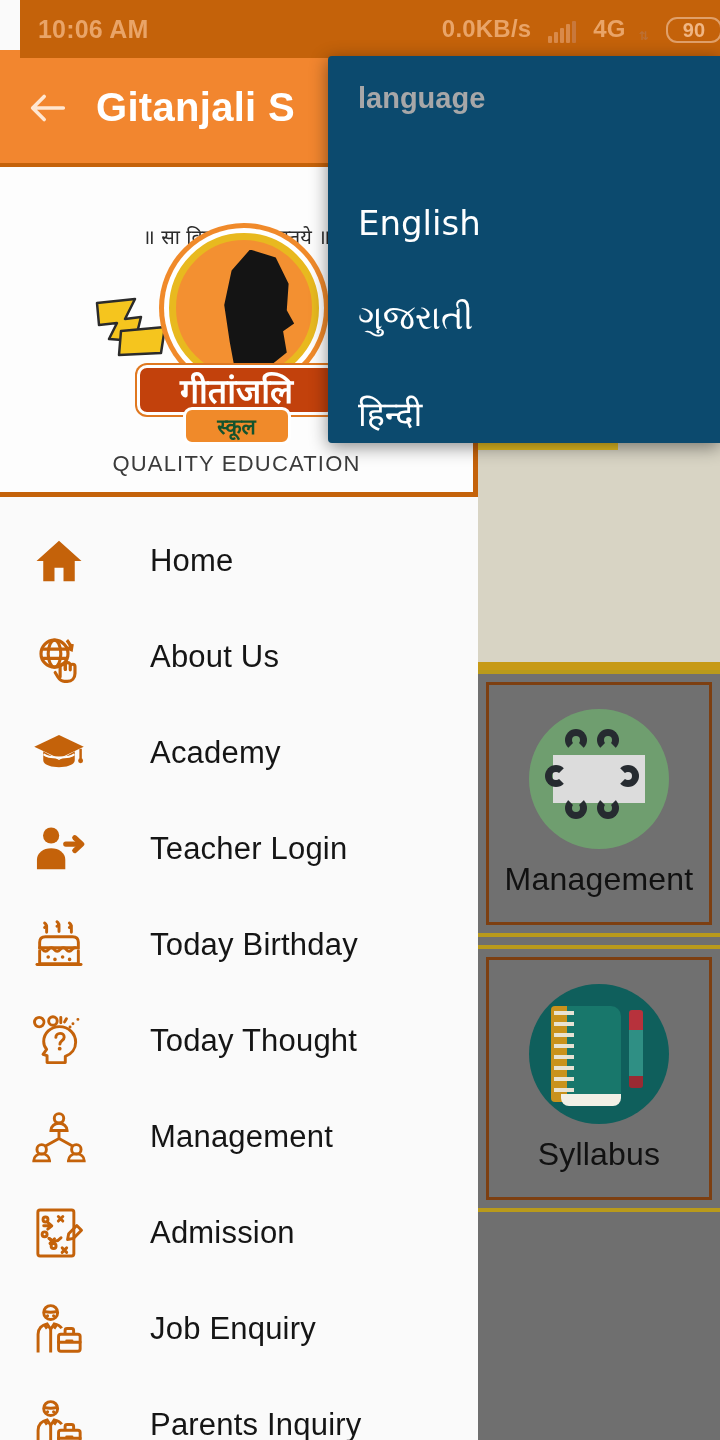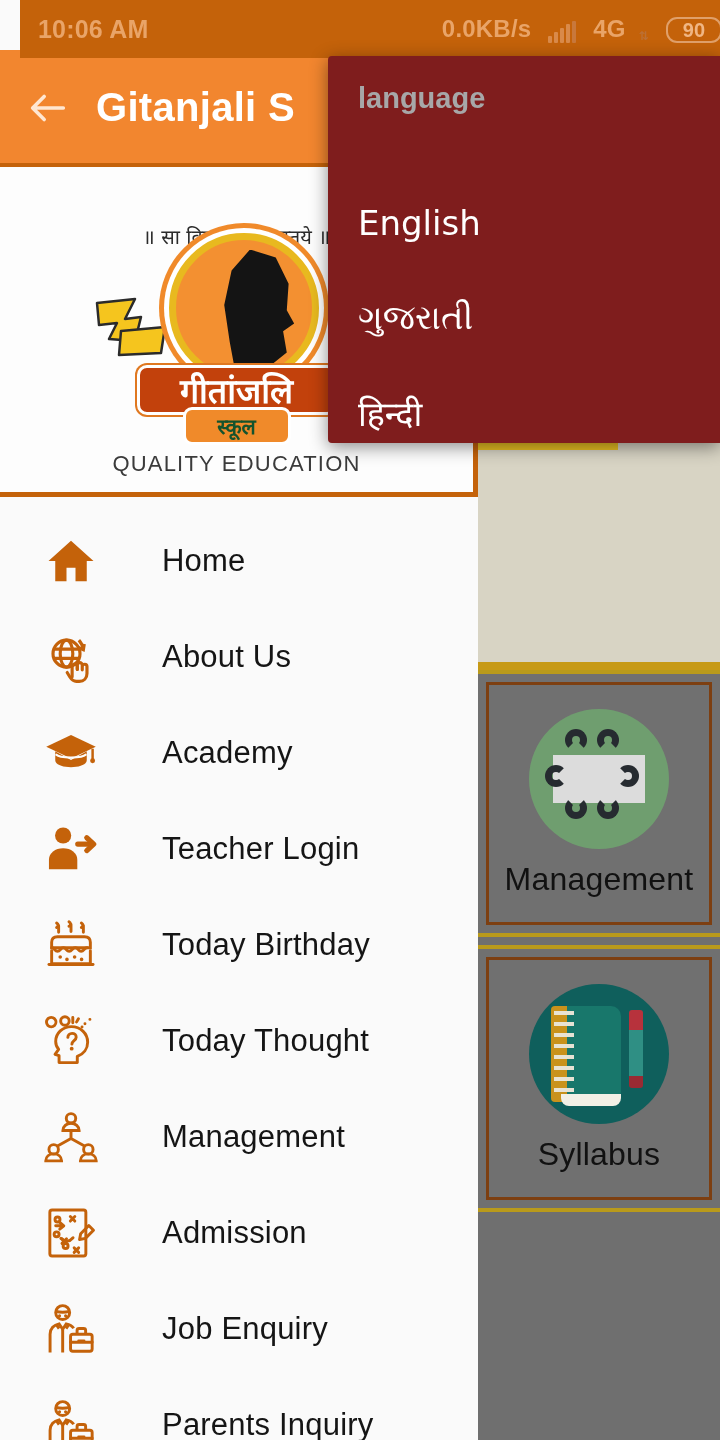--- a/index.html
+++ b/index.html
@@ -213,35 +213,35 @@
     font-size:21px; font-family:Liberation Sans, sans-serif; font-weight:bold;
     border:3px solid #fff;
   }
   .logo-tag{
     position:absolute; left:0; top:272px; width:300px; text-align:center;
     font-size:22px; color:#3b3b3b; letter-spacing:1.2px;
   }
 
   .menu{ padding-top:16px; }
   .menu-item{
-    display:flex; align-items:center; height:96px; padding-left:44px;
+    display:flex; align-items:center; height:96px; padding-left:32px;
   }
   .menu-icon{
     width:72px; height:56px; display:flex; align-items:center; justify-content:flex-start;
   }
   .menu-icon svg{ width:54px; height:54px; display:block; }
   .menu-label{
     margin-left:46px; font-size:31px; color:#151515; letter-spacing:.2px;
     white-space:nowrap;
   }
 
   
   .dropdown{
     position:absolute; left:328px; top:56px; width:392px; height:387px;
-    background:#7f1d1d; border-radius:4px 0 0 4px;
+    background:#0c4a6e; border-radius:4px 0 0 4px;
     box-shadow:0 4px 18px rgba(0,0,0,.45);
     padding:26px 0 0 30px;
   }
   .dd-header{
     font-size:29px; color:#a7a7a8; font-weight:bold; margin-bottom:60px;
   }
   .dd-item{
     font-size:34px; color:#ffffff; height:95px; display:flex; align-items:center;
     font-family:"DejaVu Sans",sans-serif;
   }

